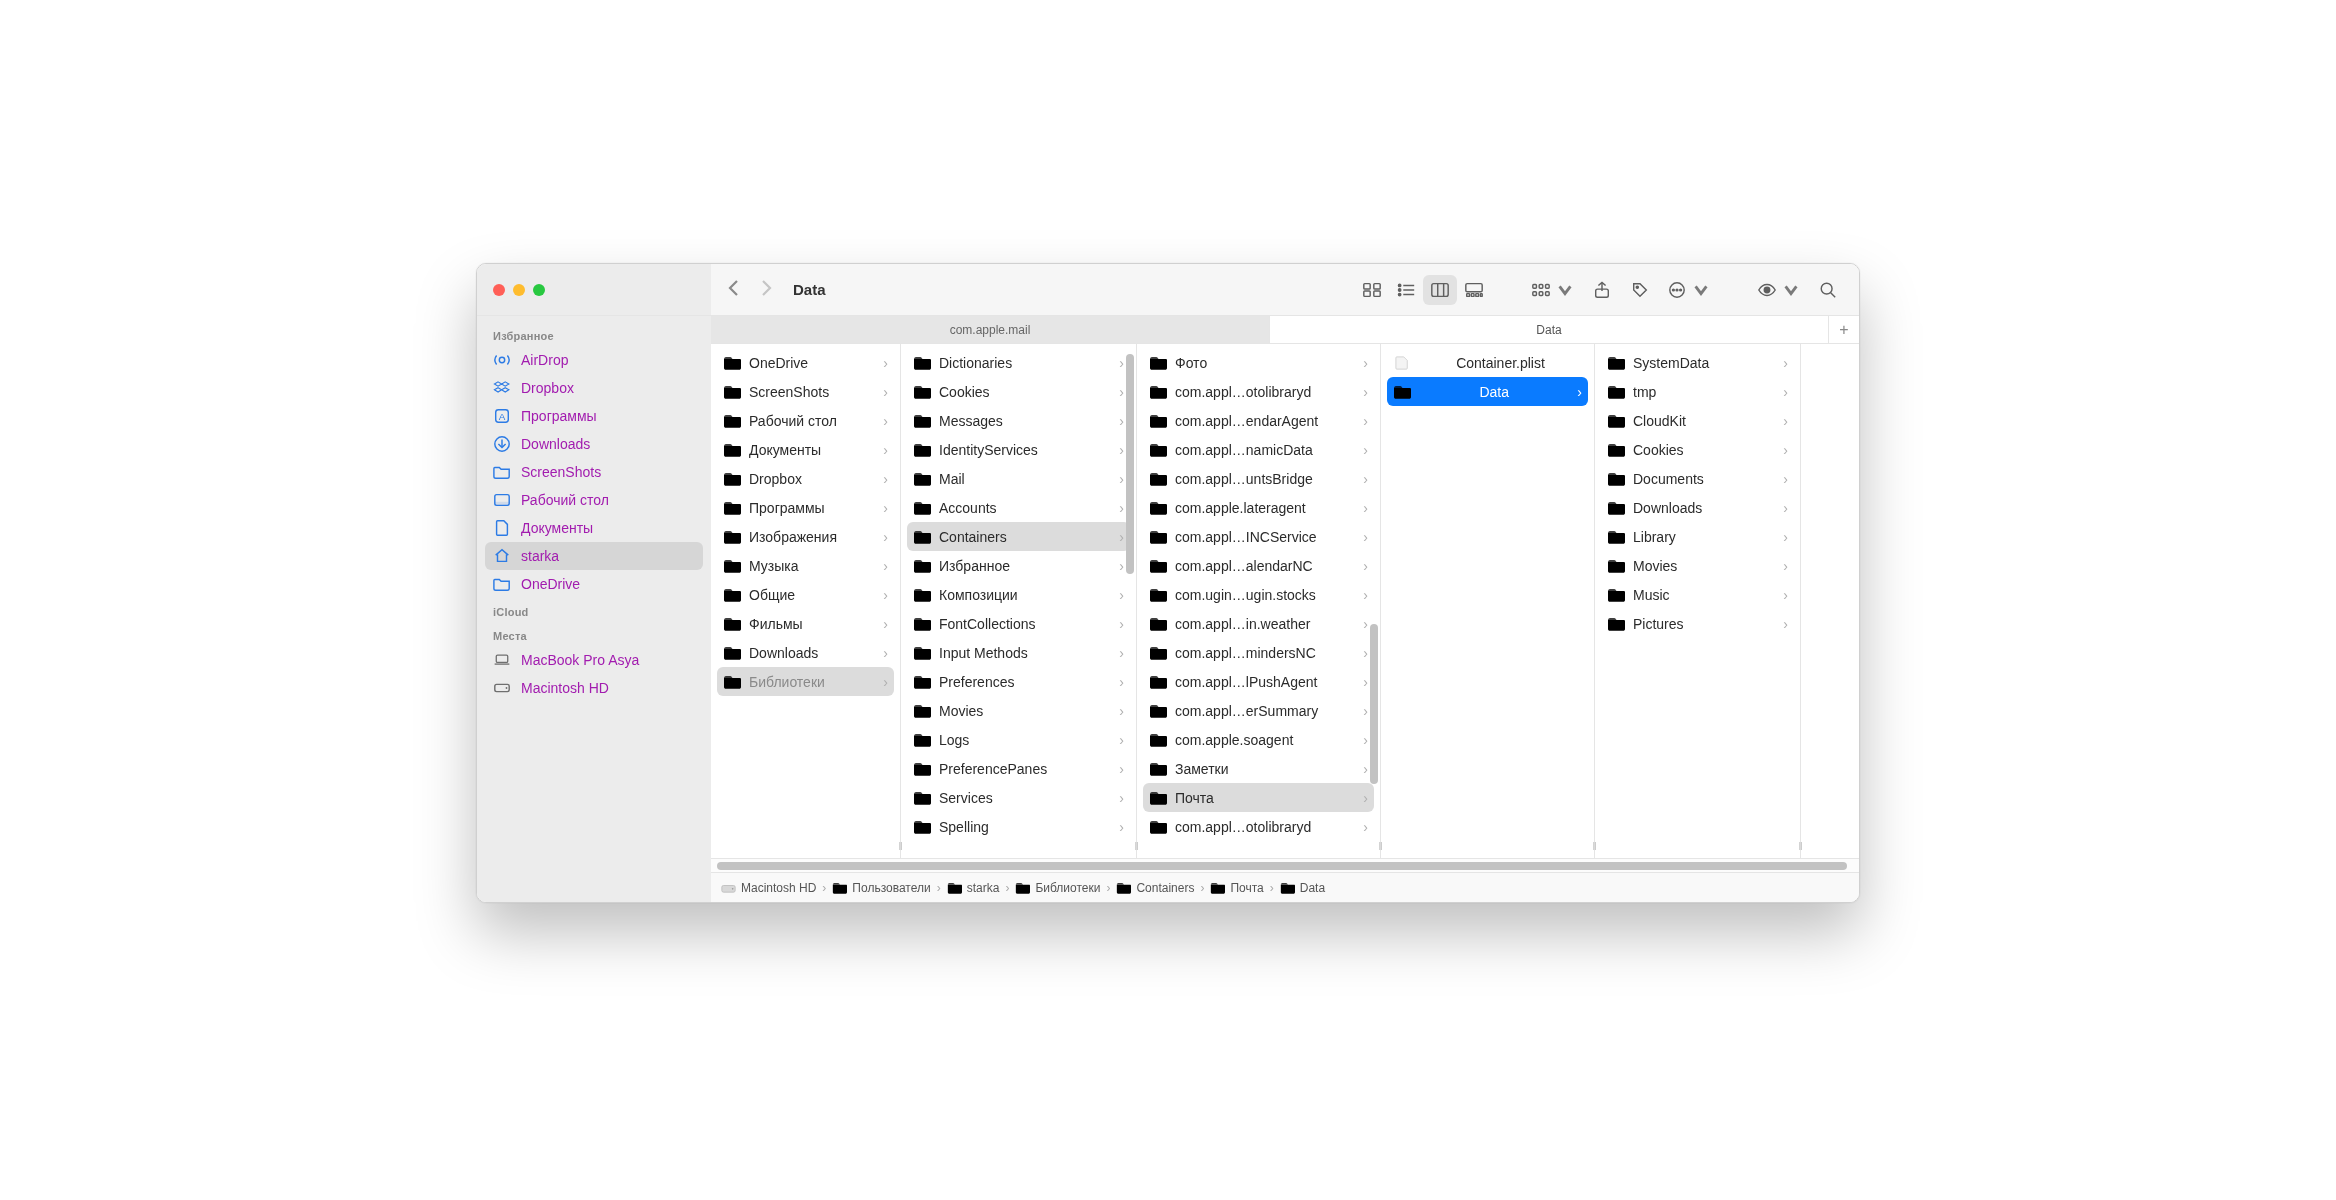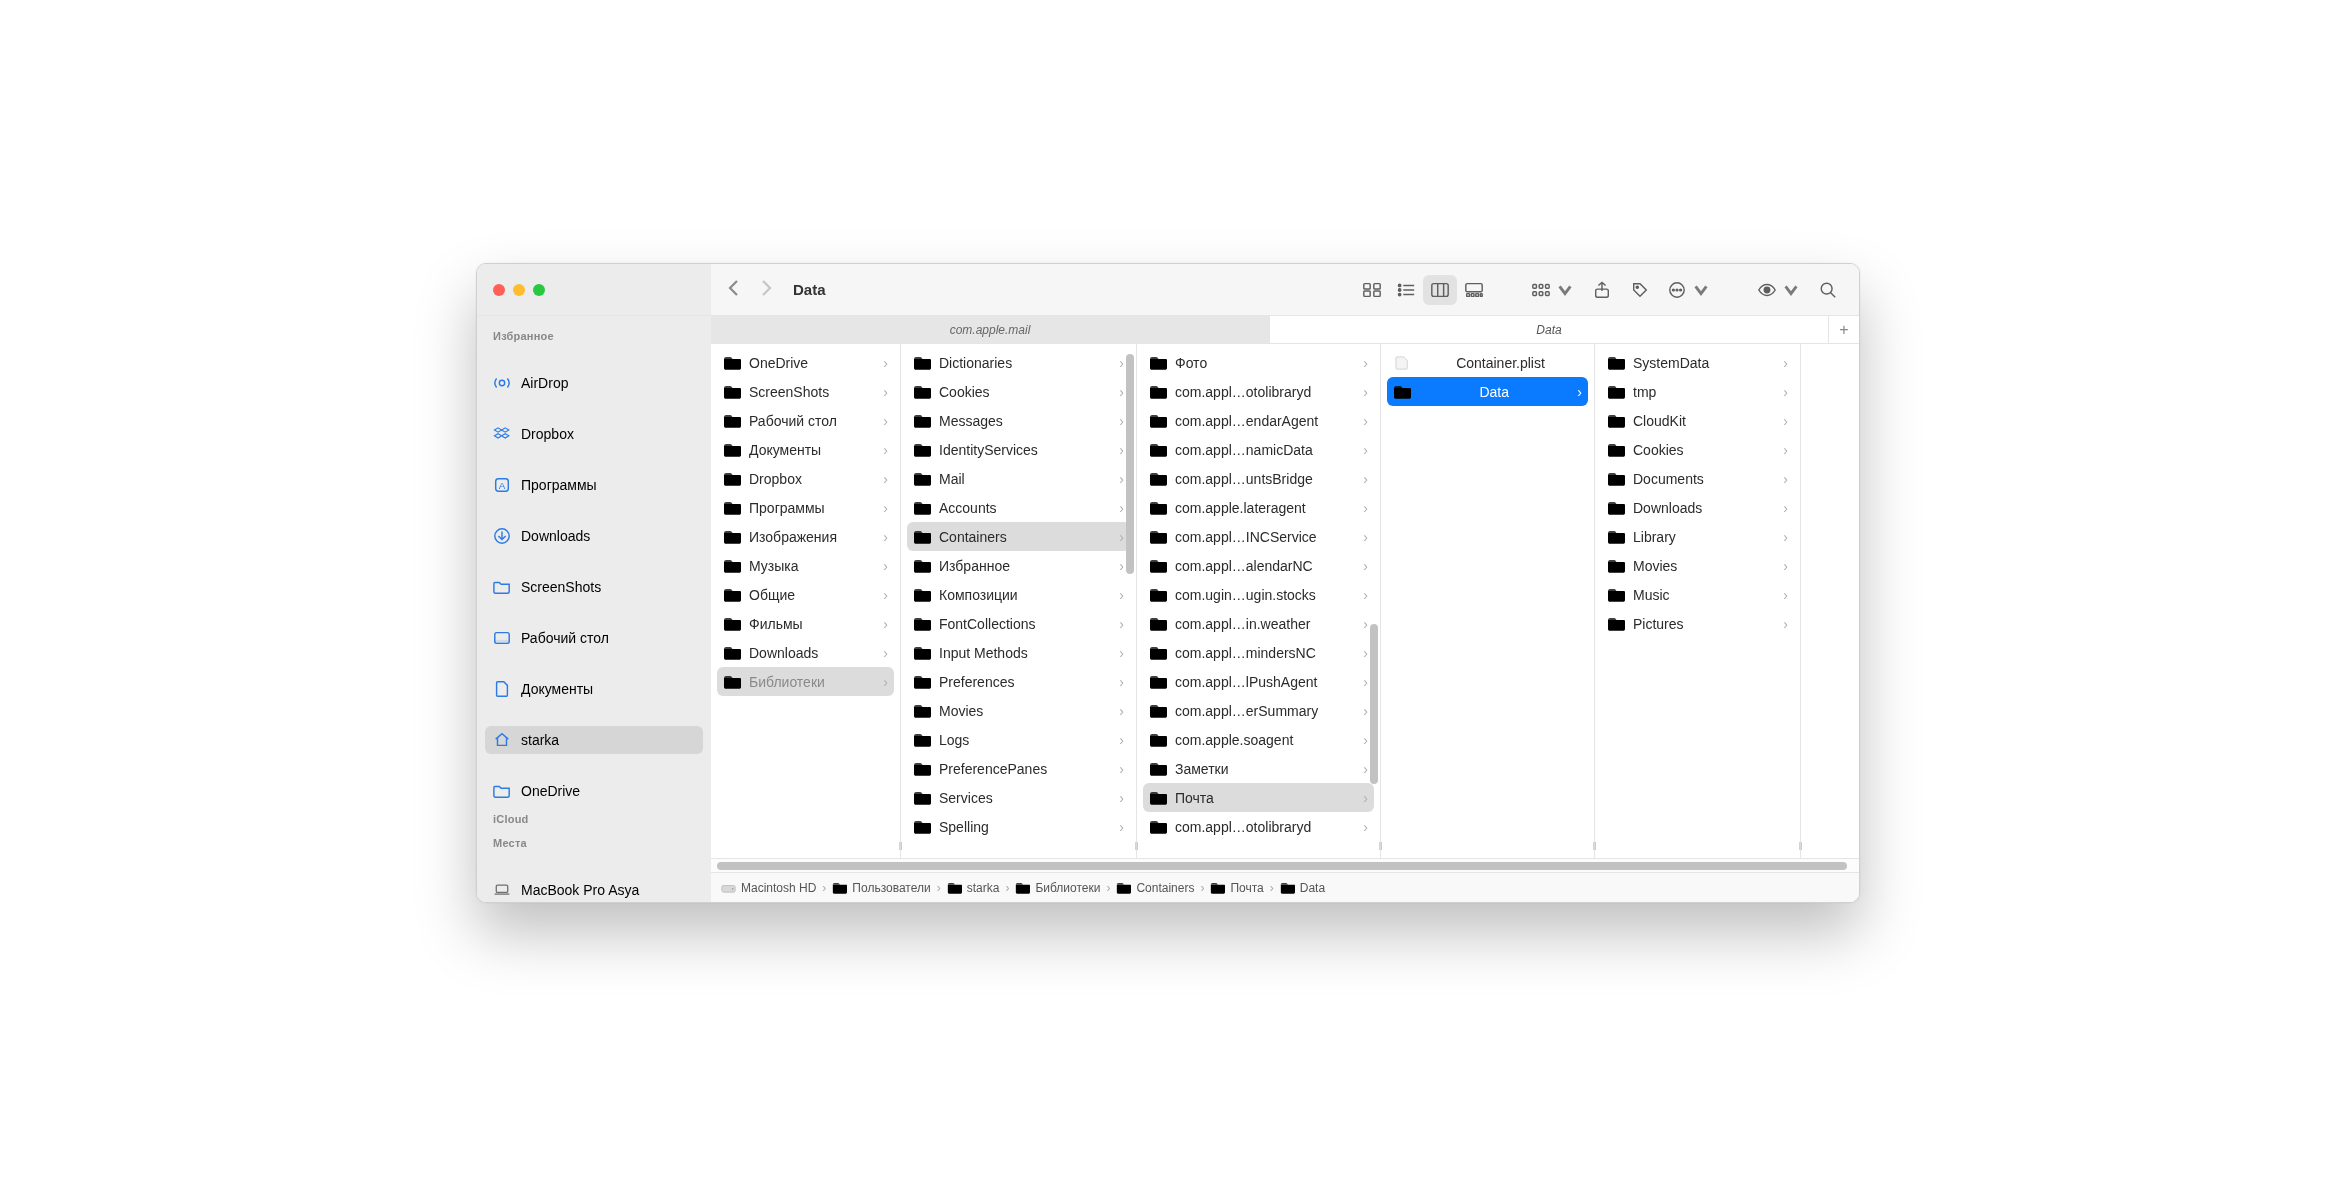--- a/index.html
+++ b/index.html
@@ -84,35 +84,34 @@
   .sidebar {
     width: 234px; flex: 0 0 234px;
     background: var(--sidebar-bg);
     overflow-y: auto;
     padding: 6px 8px 12px 8px;
   }
   .sb-section { font-size: 11px; font-weight: 600; color: var(--text-section); padding: 8px 8px 4px 8px; letter-spacing: .02em; }
   .sb-item {
     display: flex; align-items: center; gap: 10px;
     height: 28px; padding: 0 8px; border-radius: 6px;
-    color: #000000;
-    margin-top: 23px;
+    color: #a21caf;
   }
   .sb-item.selected { background: #d6d6d6; }
   .sb-icon { width: 18px; height: 18px; display: inline-flex; align-items: center; justify-content: center; }
   .sb-icon svg { width: 18px; height: 18px; fill: none; stroke: #2c7be5; stroke-width: 1.6; }
   .sb-icon.mono svg { stroke: #6f6f6f; }
 
   .columns-wrap { flex:1; display:flex; flex-direction:column; min-width:0; }
   .tabstrip {
     height: 28px; flex: 0 0 28px;
     background: #fff;
     display: flex; border-bottom: 1px solid var(--divider);
   }
-  .tab { flex:1; display:flex; align-items:center; justify-content:center; font-size: 12px; color:#555; border-right:1px solid var(--divider);font-style:italic; }
+  .tab { flex:1; display:flex; align-items:center; justify-content:center; font-size: 12px; color:#555; border-right:1px solid var(--divider); }
   .tab.inactive { background: var(--tab-bg); color:#666; }
   .tab.active { background: #fff; font-weight:400; }
   .tab-add { width:30px; flex:0 0 30px; display:flex; align-items:center; justify-content:center; color:#888; font-size:16px; }
 
   .columns {
     flex:1; display:flex; min-height:0;
     overflow:hidden;
   }
   .col {
     flex: 0 0 auto;

